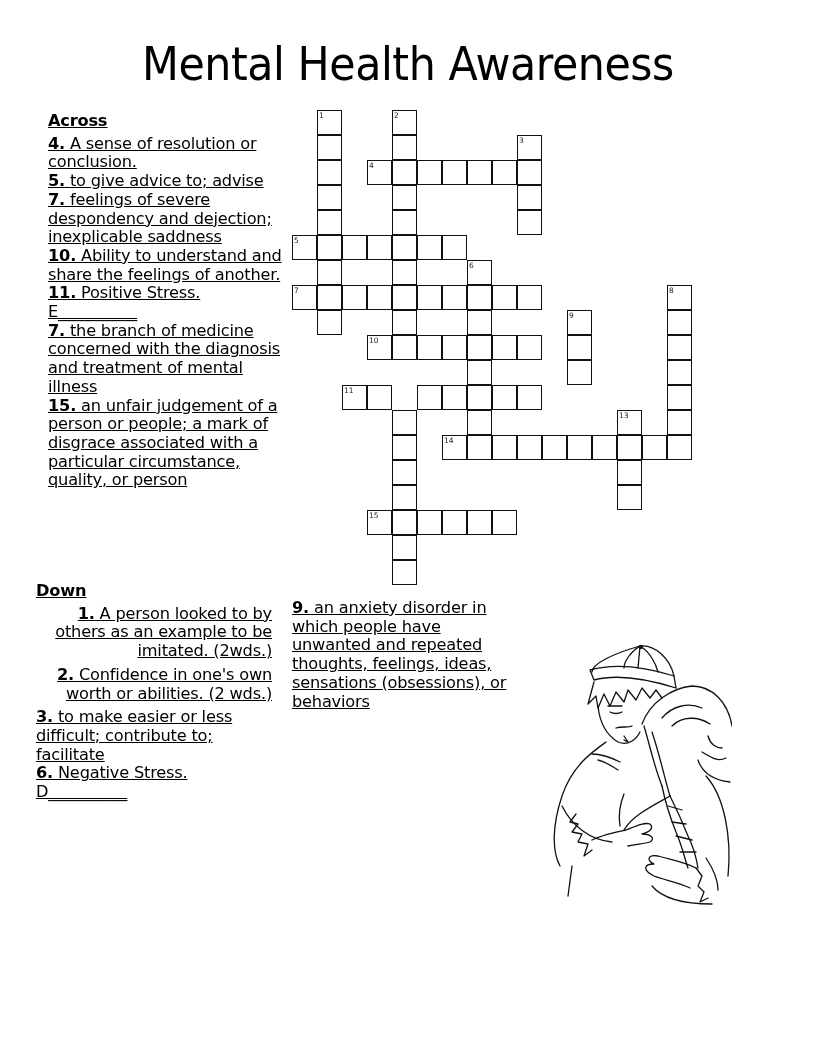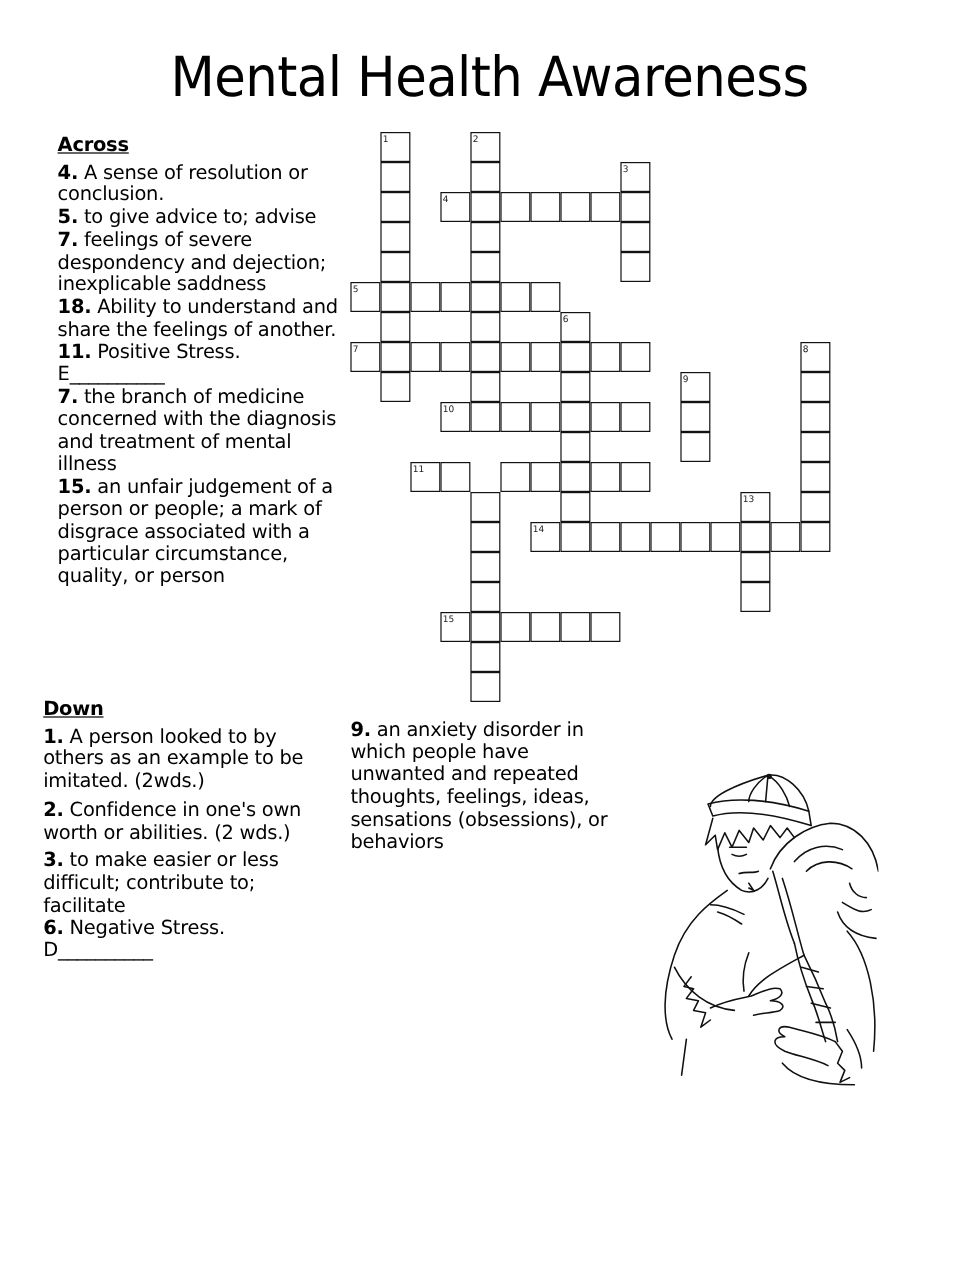--- a/index.html
+++ b/index.html
@@ -1,46 +1,46 @@
 <!DOCTYPE html>
 <html><head>
 <meta charset="utf-8">
 <style>
   html, body { margin: 0; padding: 0; background: #ffffff; }
   body { width: 816px; height: 1056px; position: relative; overflow: hidden;
          font-family: "DejaVu Sans", "Liberation Sans", sans-serif; color: #000; }
   .title { position: absolute; left: 0; top: 34px; width: 816px; text-align: center;
            font-family: "DejaVu Sans", sans-serif; font-size: 46px; line-height: 60px;
            letter-spacing: -0.5px; transform: scaleX(0.93); transform-origin: center; }
-  .clues { position: absolute; font-size: 16.2px; line-height: 18.7px; letter-spacing: -0.2px; }
+  .clues { position: absolute; font-size: 16.2px; line-height: 18.7px; letter-spacing: -0.2px; text-decoration: underline; }
   .clues .head { font-weight: bold; text-decoration: underline; margin-bottom: 4px; }
   .clue { margin: 0; }
   .clue .num { font-weight: bold; }
-  .clue.gap { margin-bottom: 5px; }
+  .clue.gap { margin-bottom: 5px; text-align: right; }
   #across { left: 48px; top: 112px; width: 236px; }
   #down-left { left: 36px; top: 582px; width: 236px; }
   #down-right { left: 292px; top: 599px; width: 232px; }
   #grid { position: absolute; left: 0; top: 0; width: 816px; height: 1056px; pointer-events: none; }
   .cell { position: absolute; width: 25px; height: 25px; box-sizing: border-box;
           border: 1.6px solid #111; background: #fff; pointer-events: auto; }
   .cell .n { position: absolute; left: 1px; top: 0px; font-size: 7.5px; line-height: 9px;
              font-family: "DejaVu Sans", sans-serif; color: #222; }
   #illustration { position: absolute; left: 532px; top: 636px; width: 200px; height: 280px; }
 </style>
 </head>
 <body>
 
 <div class="title">Mental Health Awareness</div>
 
 <div class="clues" id="across">
   <div class="head">Across</div>
   <div class="clue"><span class="num">4.</span><span> A sense of resolution or conclusion.</span></div>
   <div class="clue"><span class="num">5.</span><span> to give advice to; advise</span></div>
   <div class="clue"><span class="num">7.</span><span> feelings of severe despondency and dejection; inexplicable saddness</span></div>
-  <div class="clue"><span class="num">18.</span><span> Ability to understand and share the feelings of another.</span></div>
+  <div class="clue"><span class="num">10.</span><span> Ability to understand and share the feelings of another.</span></div>
   <div class="clue"><span class="num">11.</span><span> Positive Stress. E__________</span></div>
   <div class="clue"><span class="num">7.</span><span> the branch of medicine concerned with the diagnosis and treatment of mental illness</span></div>
   <div class="clue"><span class="num">15.</span><span> an unfair judgement of a person or people; a mark of disgrace associated with a particular circumstance, quality, or person</span></div>
 </div>
 
 <div class="clues" id="down-left">
   <div class="head">Down</div>
   <div class="clue gap"><span class="num">1.</span><span> A person looked to by others as an example to be imitated. (2wds.)</span></div>
   <div class="clue gap"><span class="num">2.</span><span> Confidence in one's own worth or abilities. (2 wds.)</span></div>
   <div class="clue"><span class="num">3.</span><span> to make easier or less difficult; contribute to; facilitate</span></div>

